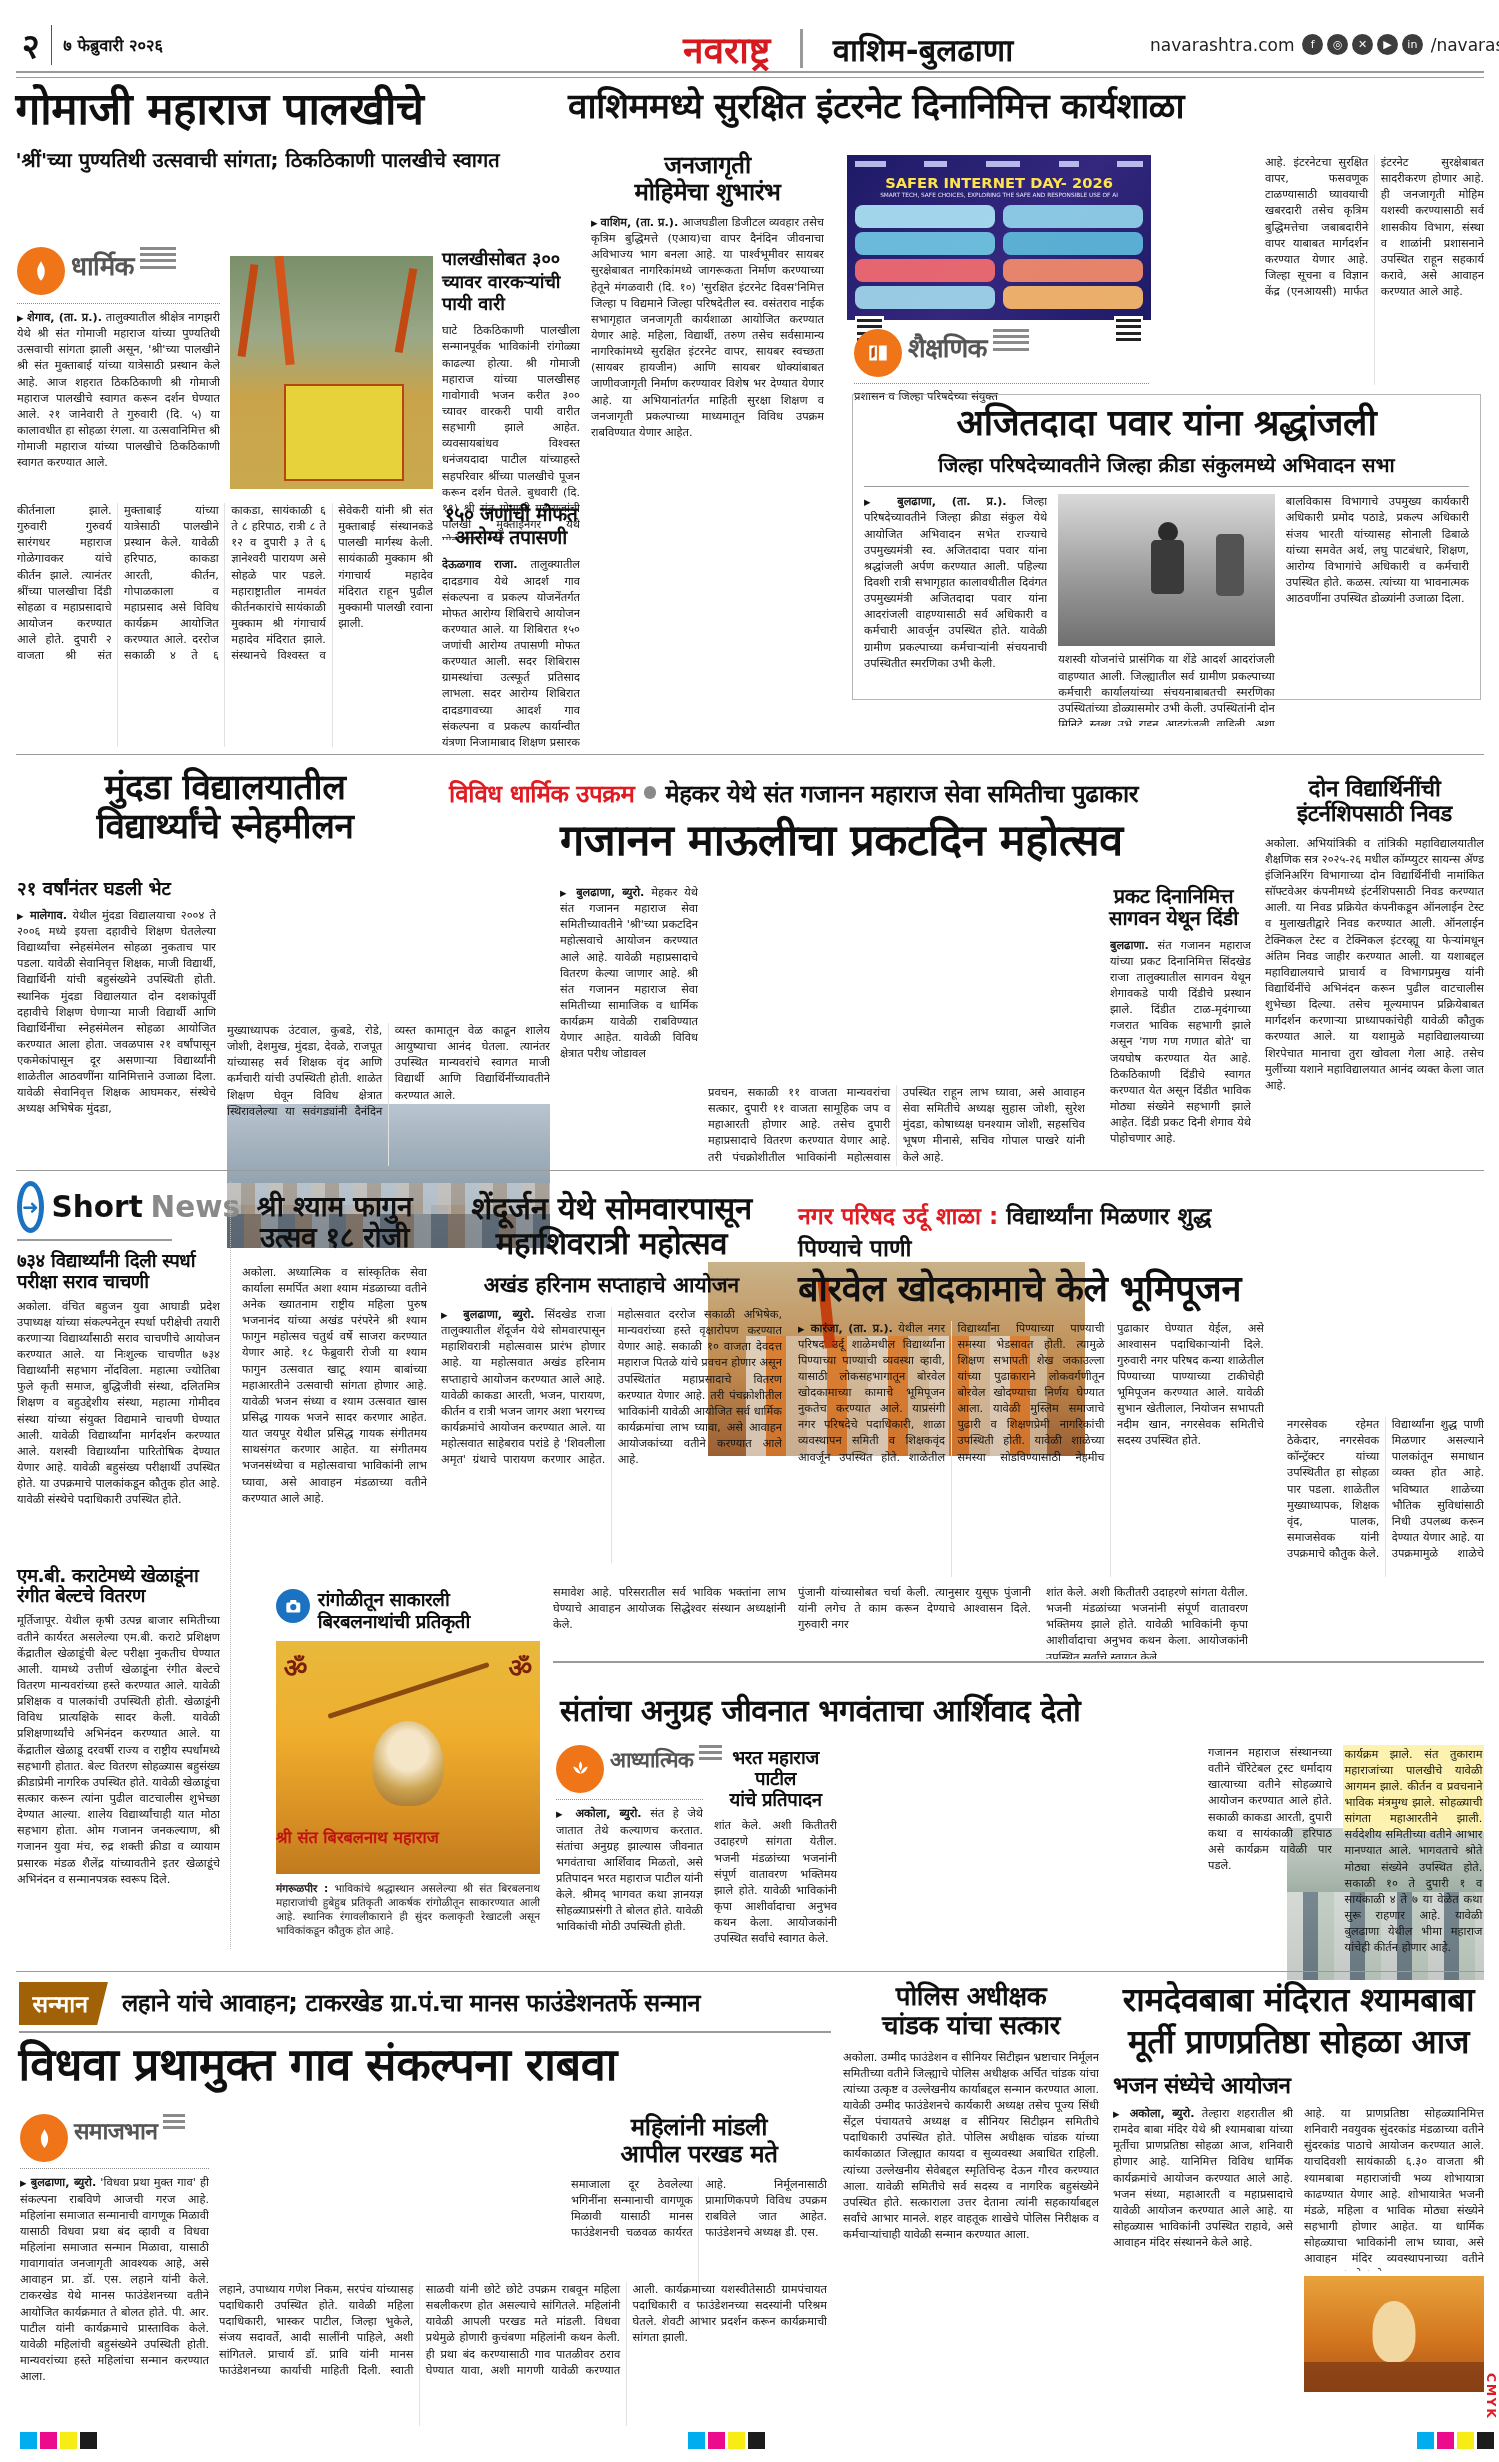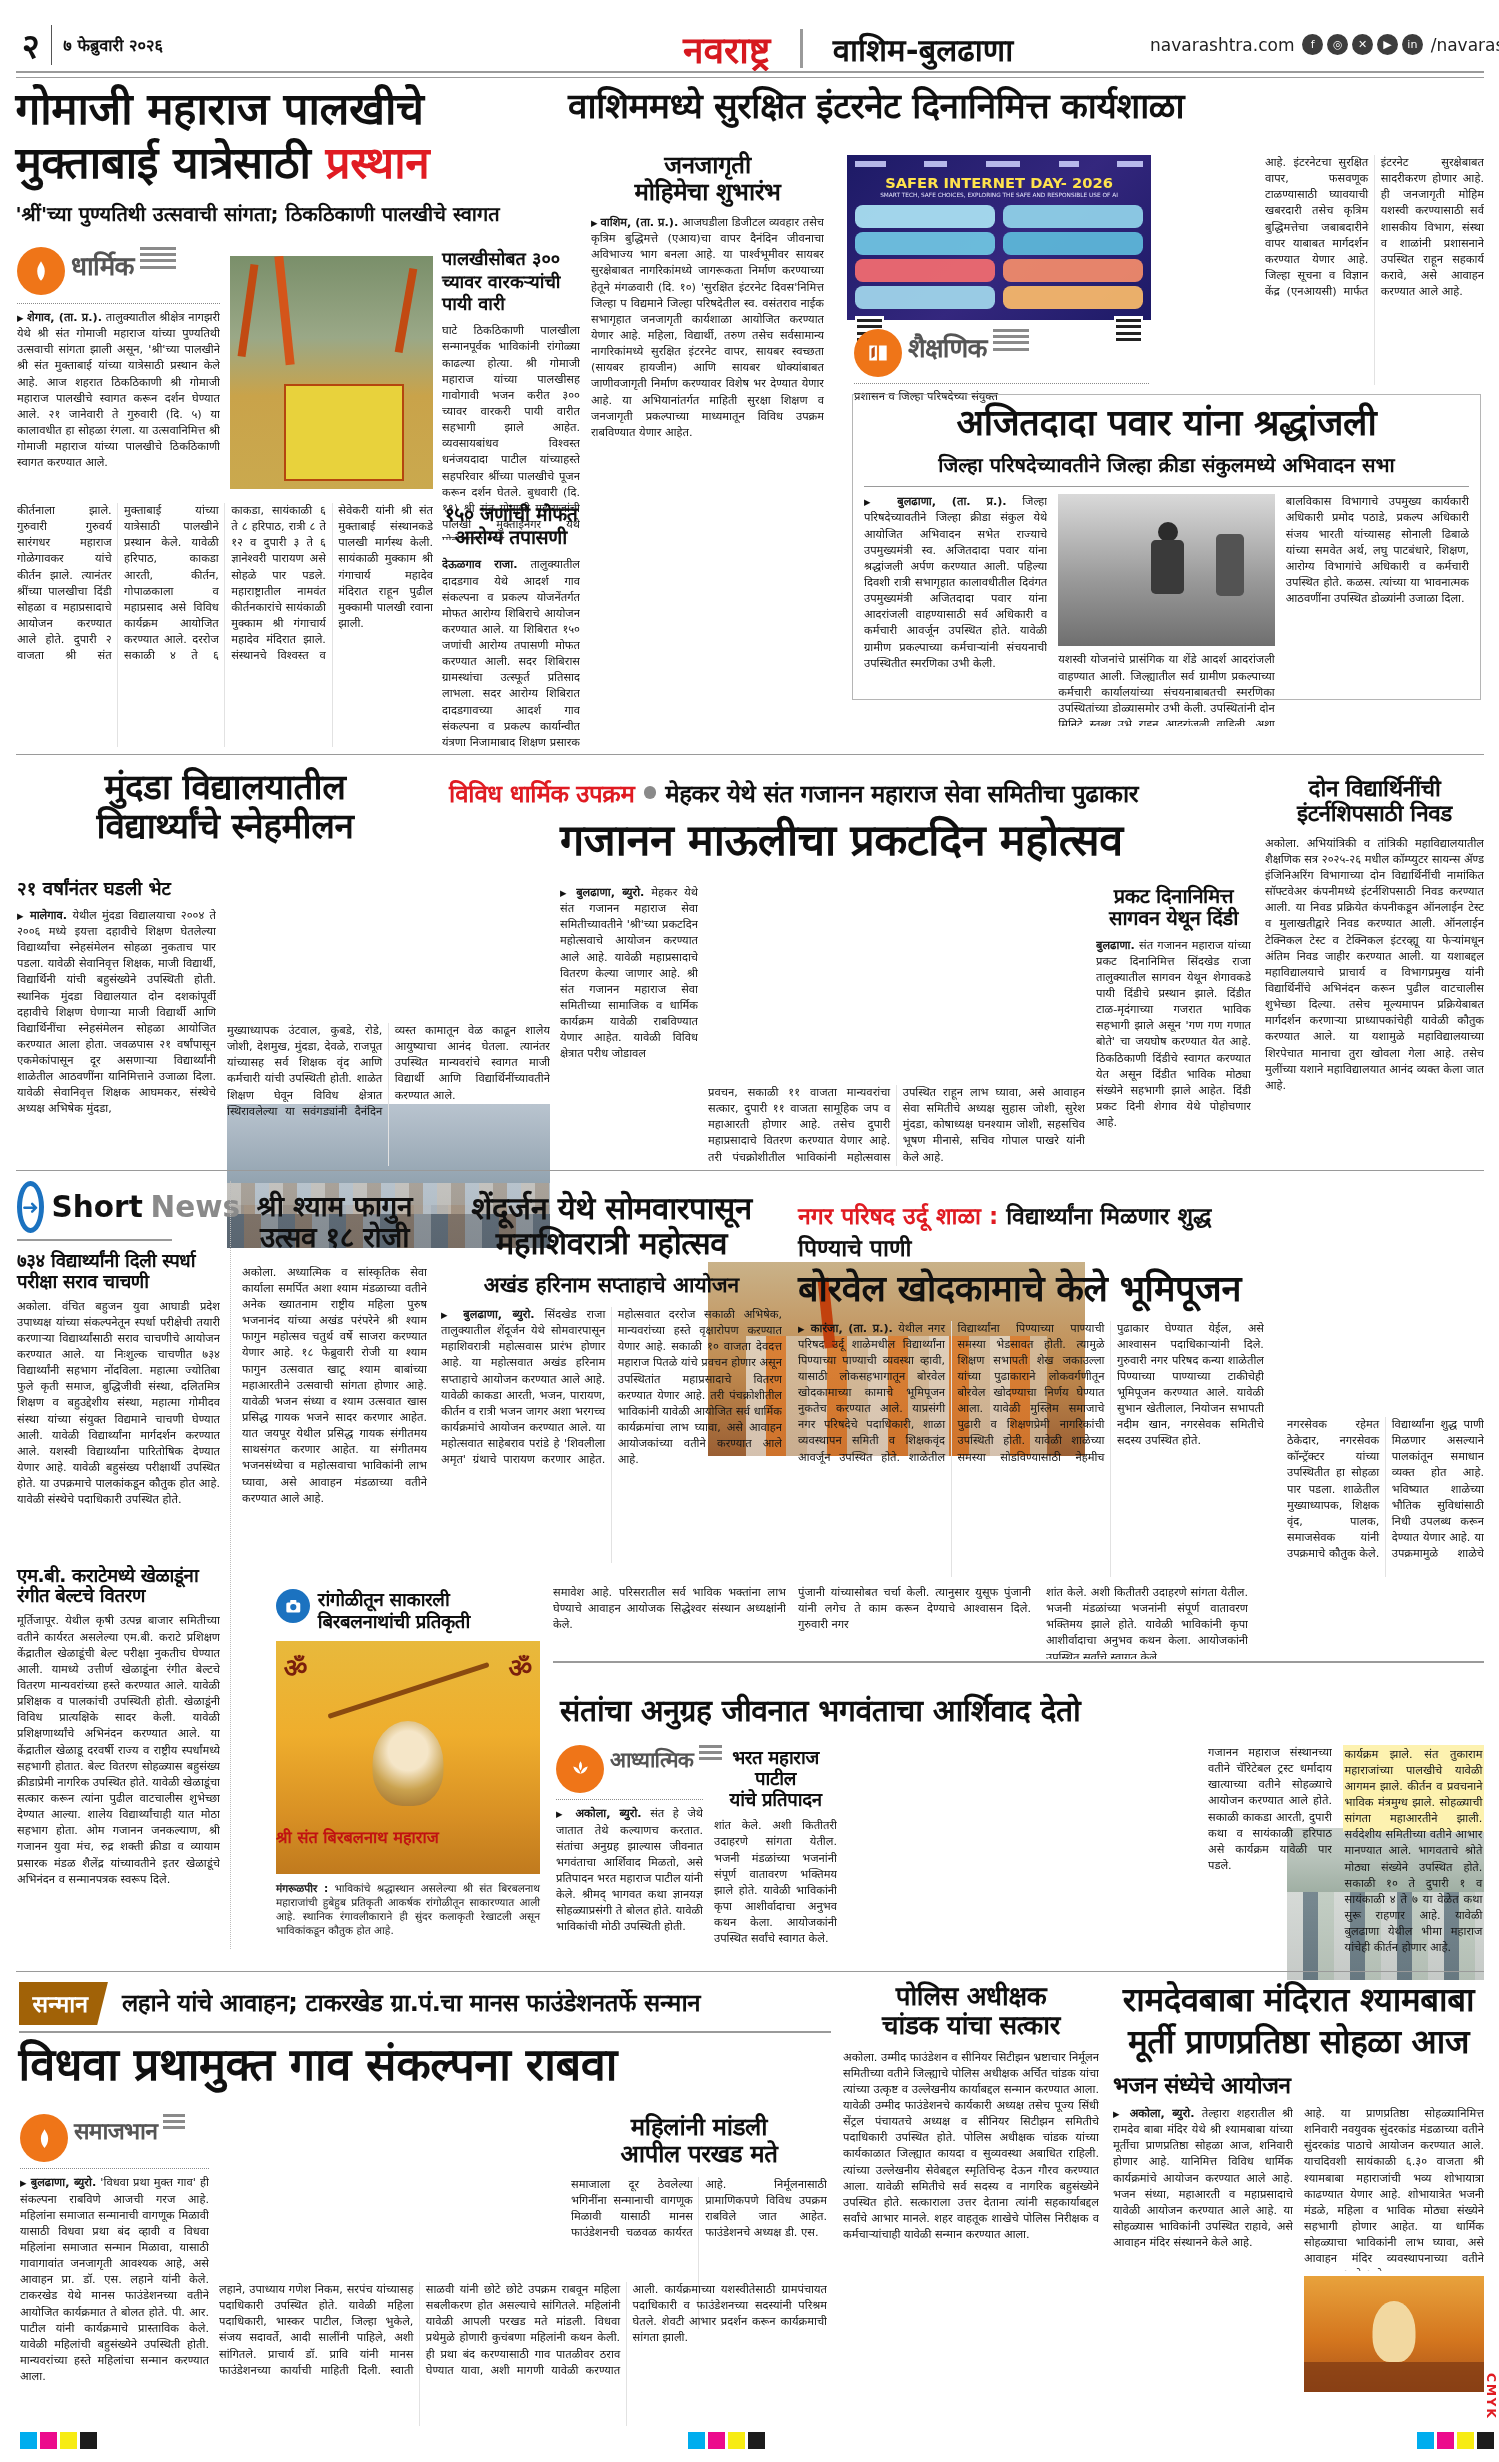--- a/index.html
+++ b/index.html
@@ -75,21 +75,20 @@
         <i>▶</i>
         <i>in</i>
     </span>
     <span style="font-size:17px;color:#222;">/navarashtra</span>
   </div>
   <div class="abs rule" style="left:15.5px;top:71px;width:1468px;height:2.3px;"></div>
   <div class="abs rule" style="left:15.5px;top:77px;width:1468px;height:0.8px;"></div>
 
   <div class="abs" style="left:15.5px;top:84px;width:537px;">
     <div class="hl" style="font-size:44px;">गोमाजी महाराज पालखीचे</div>
-    <div class="hl" style="font-size:44px;margin-top:4.7px;"><span>मुक्ताबाई यात्रेसाठी </span><span class="red">प्रस्थान</span></div>
     <div class="sub-bold" style="font-size:20px;margin-top:12.4px;">'श्रीं'च्या पुण्यतिथी उत्सवाची सांगता; ठिकठिकाणी पालखीचे स्वागत</div>
   </div>
 
   <div class="abs" style="left:17px;top:247px;width:203px;">
     <div class="badge">
       <span class="disc">
           <svg width="26" height="26" viewBox="0 0 24 24">
             <path d="M12 3c-1.5 3-3.5 5-3.5 9s1.5 7 3.5 9c2-2 3.5-5 3.5-9s-2-6-3.5-9z" fill="#fff"></path>
           </svg>
         </span>
@@ -258,21 +257,21 @@
     <div style="position:absolute;left:30%;top:8%;width:11px;height:70px;background:#c2410e;transform:rotate(-6deg);"></div>
   </div>
   <div class="abs body-sm cols2" style="left:708px;top:1085px;width:377px;height:81px;">
     <p><span>प्रवचन, सकाळी ११ वाजता मान्यवरांचा सत्कार, दुपारी ११ वाजता सामूहिक जप व महाआरती होणार आहे. तसेच दुपारी महाप्रसादाचे वितरण करण्यात येणार आहे. तरी पंचक्रोशीतील भाविकांनी महोत्सवास उपस्थित राहून लाभ घ्यावा, असे आवाहन</span> <span>सेवा समितीचे अध्यक्ष सुहास जोशी, सुरेश मुंदडा, कोषाध्यक्ष घनश्याम जोशी, सहसचिव भूषण मीनासे, सचिव गोपाल पाखरे यांनी केले आहे.</span></p>
   </div>
   <div class="abs" style="left:1096px;top:885px;width:155px;">
     <div class="hl center" style="font-size:20px;">
       <div>प्रकट दिनानिमित्त</div>
       <div>सागवन येथून दिंडी</div>
     </div>
-    <div class="body-sm" style="margin-top:7.8px;height:225px;">
+    <div class="body-sm" style="margin-top:7.8px;height:225px;margin-left:14px;">
       <p><span class="dl2">बुलढाणा.</span> <span>संत गजानन महाराज यांच्या प्रकट दिनानिमित्त सिंदखेड राजा तालुक्यातील सागवन येथून शेगावकडे पायी दिंडीचे प्रस्थान झाले. दिंडीत टाळ-मृदंगाच्या गजरात भाविक सहभागी झाले असून 'गण गण गणात बोते' चा जयघोष करण्यात येत आहे. ठिकठिकाणी दिंडीचे स्वागत करण्यात येत असून दिंडीत भाविक मोठ्या संख्येने सहभागी झाले आहेत. दिंडी प्रकट दिनी शेगाव येथे पोहोचणार आहे.</span></p>
     </div>
   </div>
 
   <div class="abs" style="left:1265px;top:776px;width:219px;">
     <div class="hl center" style="font-size:22.5px;">
       <div>दोन विद्यार्थिनींची</div>
       <div>इंटर्नशिपसाठी निवड</div>
     </div>
     <div class="body-sm" style="margin-top:9.3px;height:326px;">अकोला. अभियांत्रिकी व तांत्रिकी महाविद्यालयातील शैक्षणिक सत्र २०२५-२६ मधील कॉम्प्युटर सायन्स ॲण्ड इंजिनिअरिंग विभागाच्या दोन विद्यार्थिनींची नामांकित सॉफ्टवेअर कंपनीमध्ये इंटर्नशिपसाठी निवड करण्यात आली. या निवड प्रक्रियेत कंपनीकडून ऑनलाईन टेस्ट व मुलाखतीद्वारे निवड करण्यात आली. ऑनलाईन टेक्निकल टेस्ट व टेक्निकल इंटरव्ह्यू या फेऱ्यांमधून अंतिम निवड जाहीर करण्यात आली. या यशाबद्दल महाविद्यालयाचे प्राचार्य व विभागप्रमुख यांनी विद्यार्थिनींचे अभिनंदन करून पुढील वाटचालीस शुभेच्छा दिल्या. तसेच मूल्यमापन प्रक्रियेबाबत मार्गदर्शन करणाऱ्या प्राध्यापकांचेही यावेळी कौतुक करण्यात आले. या यशामुळे महाविद्यालयाच्या शिरपेचात मानाचा तुरा खोवला गेला आहे. तसेच मुलींच्या यशाने महाविद्यालयात आनंद व्यक्त केला जात आहे.</div>

